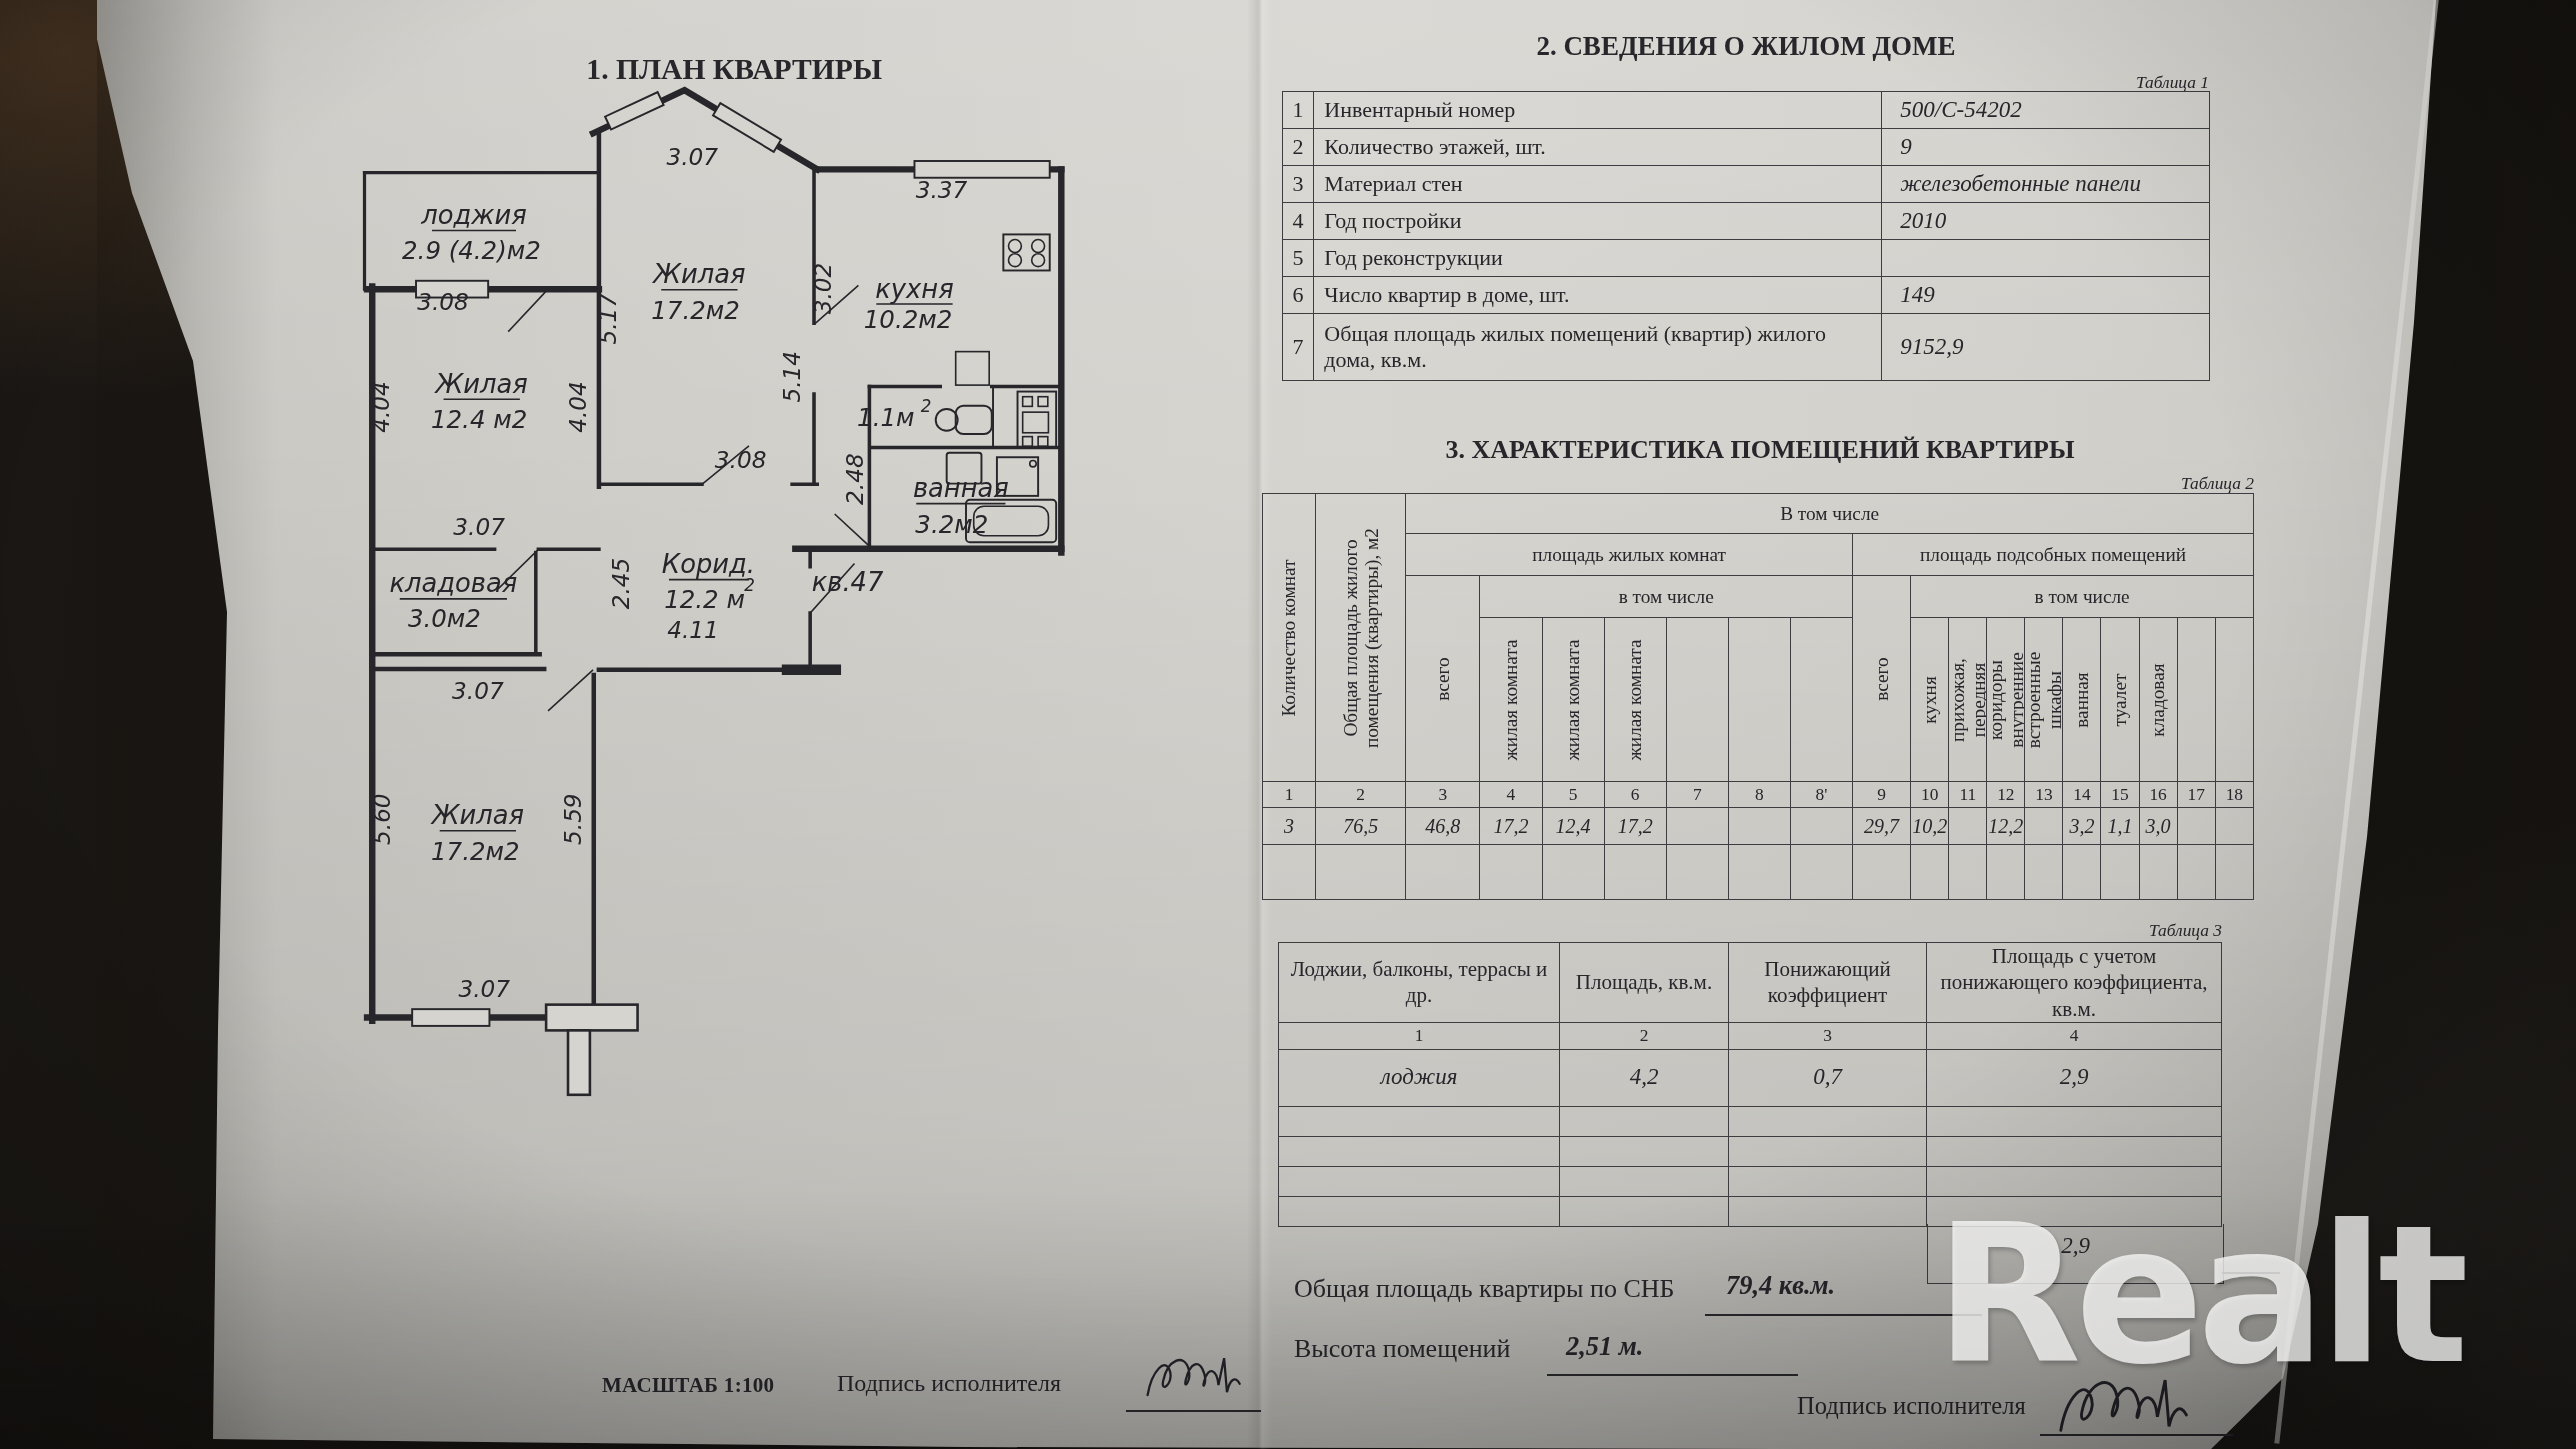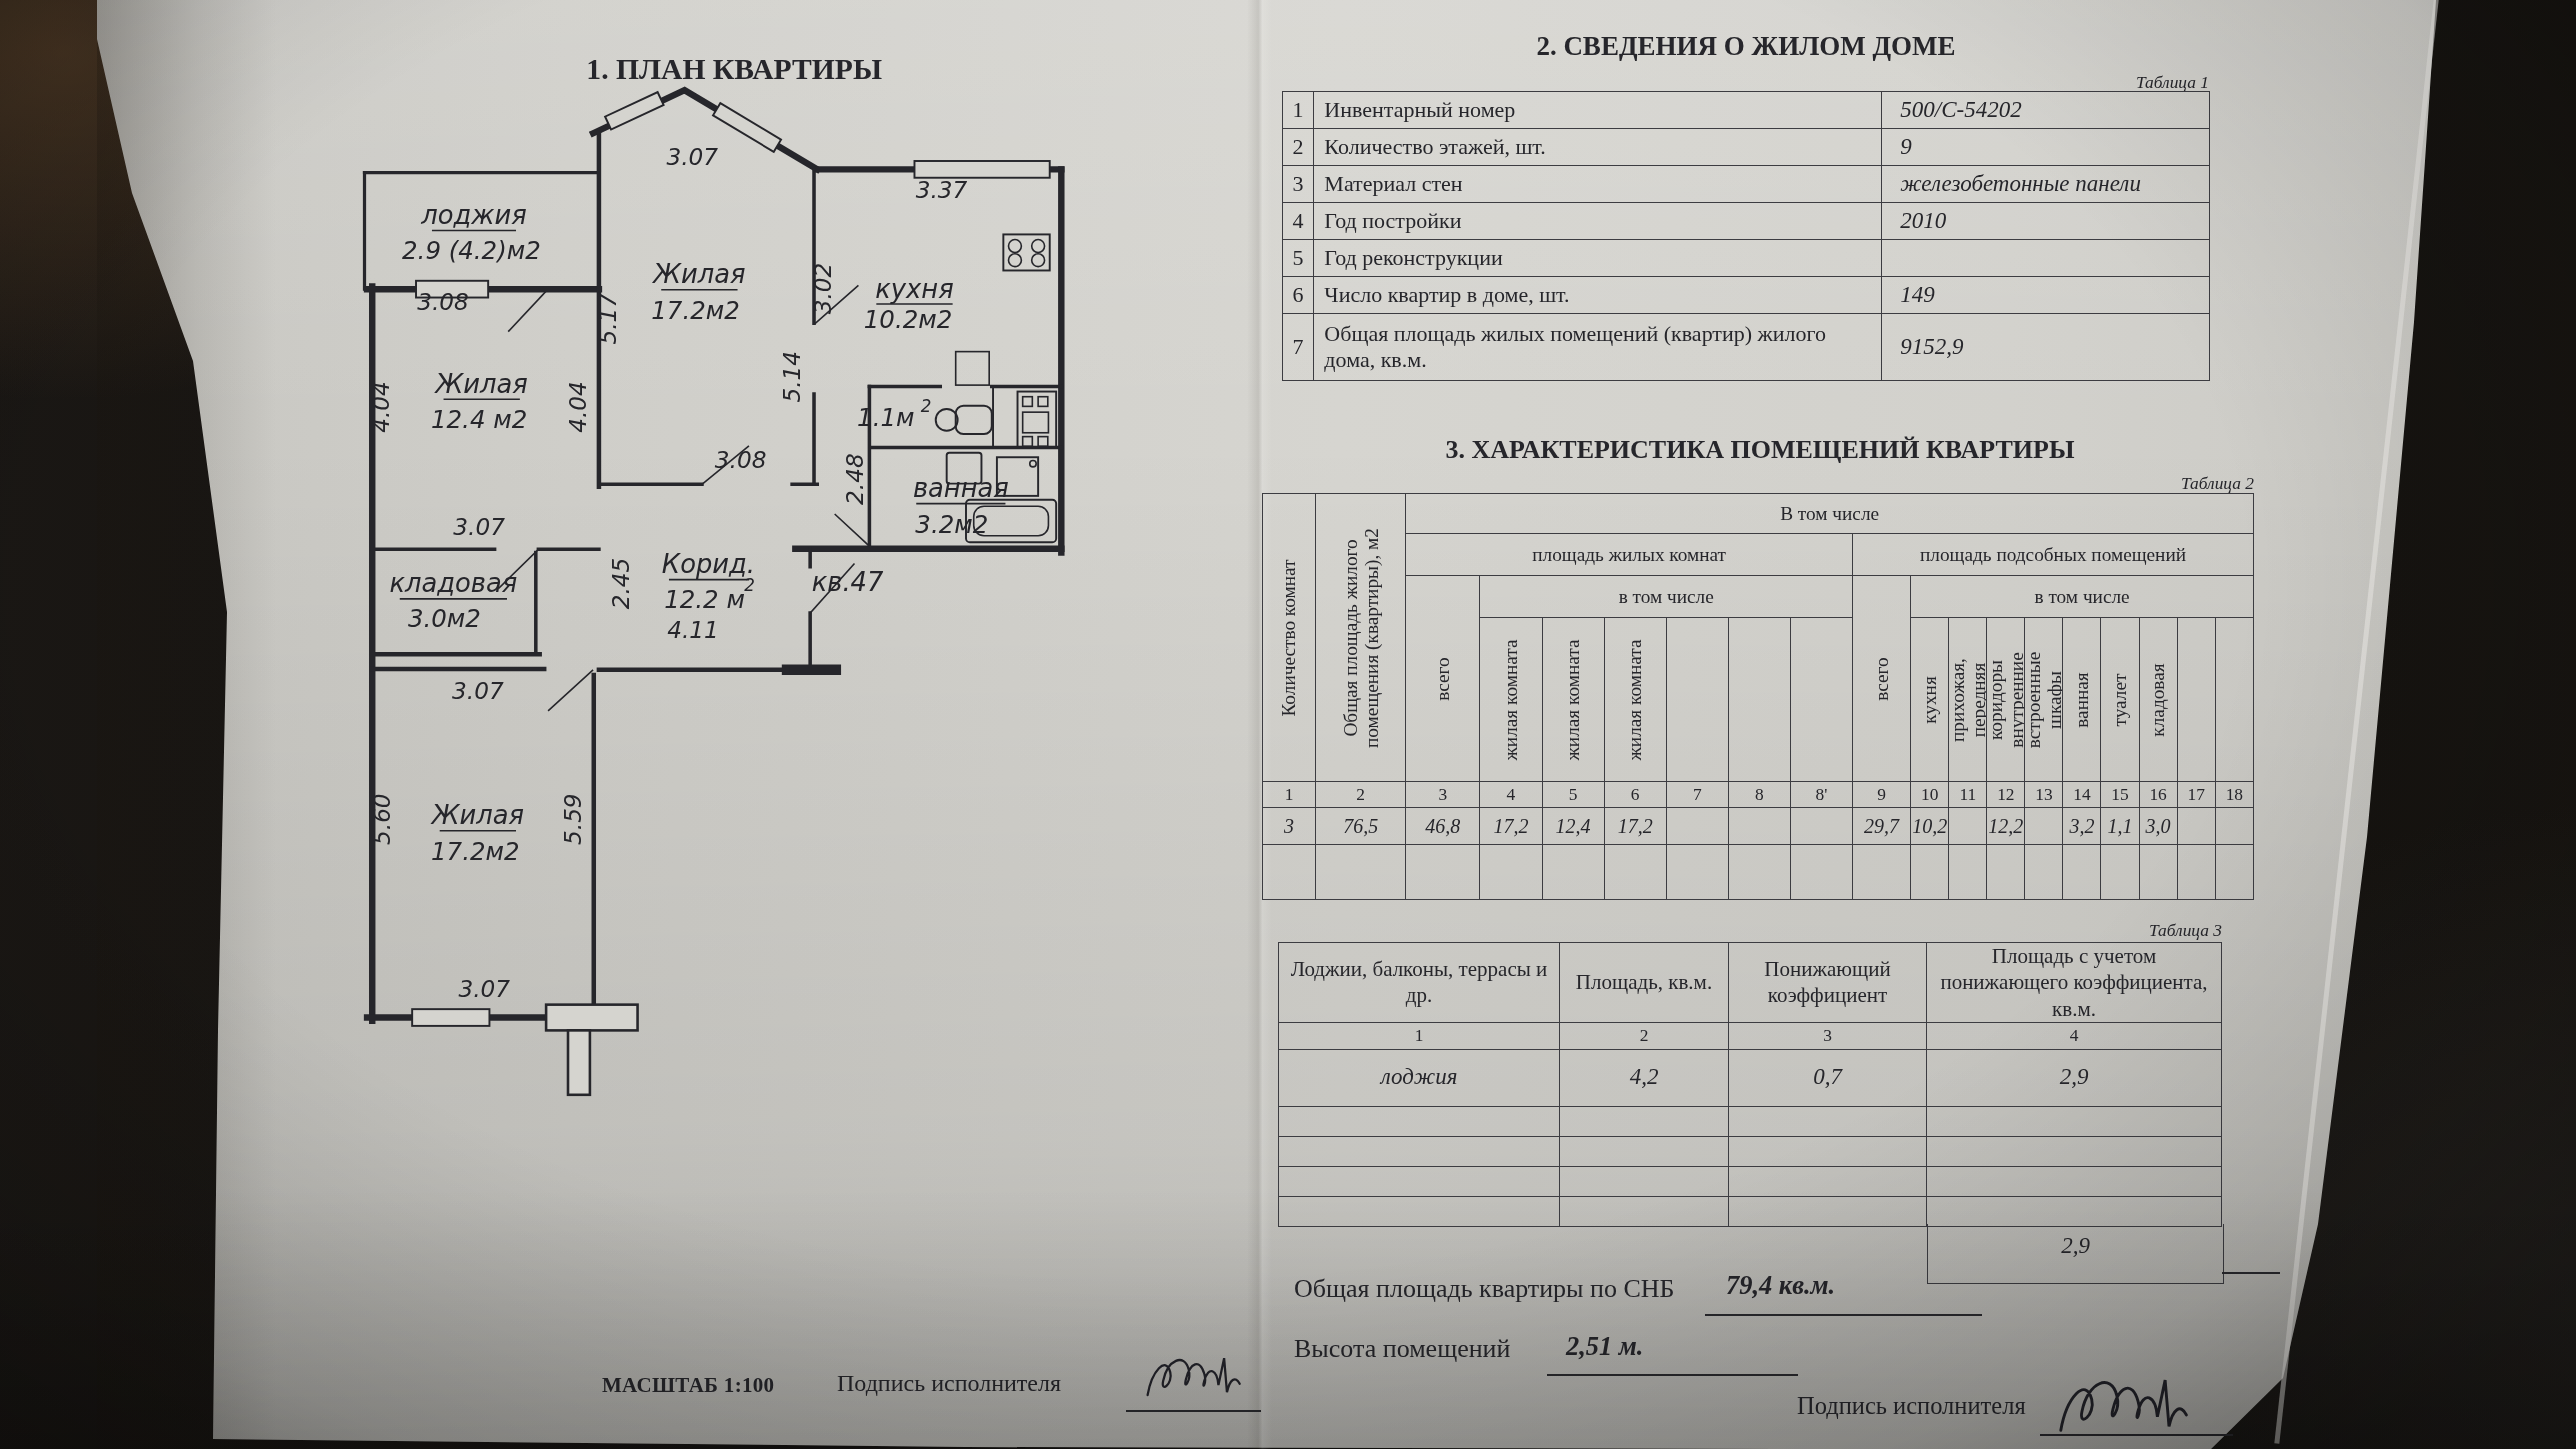--- a/index.html
+++ b/index.html
@@ -481,14 +481,15 @@
   <div class="ul" style="left:1547px;top:1374px;width:251px;"></div>
 
   <div class="abs" style="left:1797px;top:1392px;font-size:24.5px;">Подпись исполнителя</div>
   <div class="ul" style="left:2040px;top:1434px;width:193px;"></div>
 
   <div class="abs hdr" style="left:602px;top:1373px;font-size:21px;letter-spacing:0.3px;">МАСШТАБ 1:100</div>
   <div class="abs" style="left:837px;top:1370px;font-size:24px;">Подпись исполнителя</div>
   <div class="ul" style="left:1126px;top:1410px;width:135px;"></div>
 
   <div class="vig"></div>
+  <div class="wm">Realt</div>
 </div>
 
 
 </body></html>

